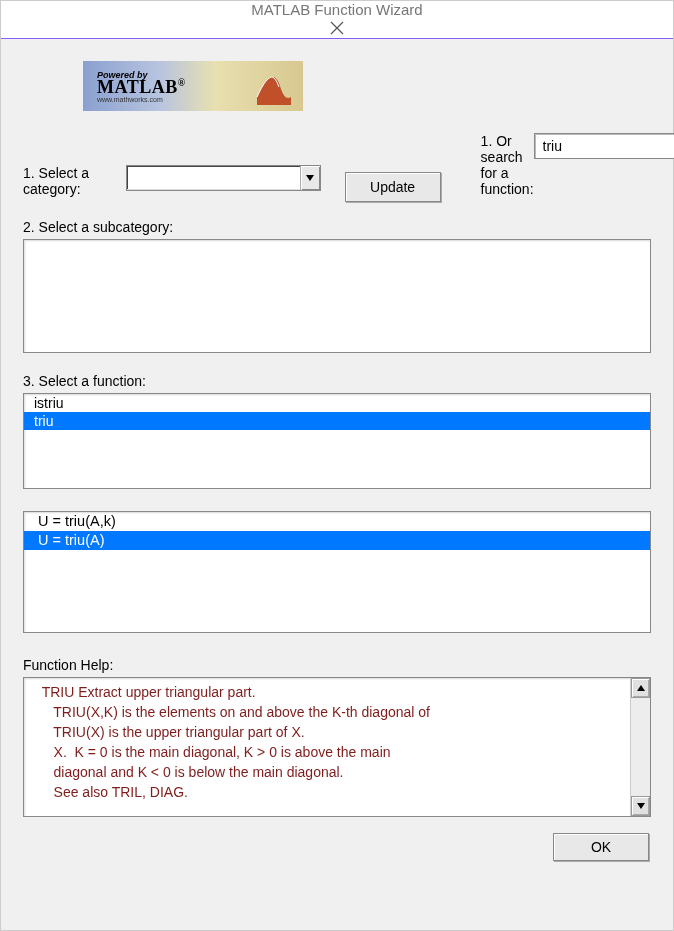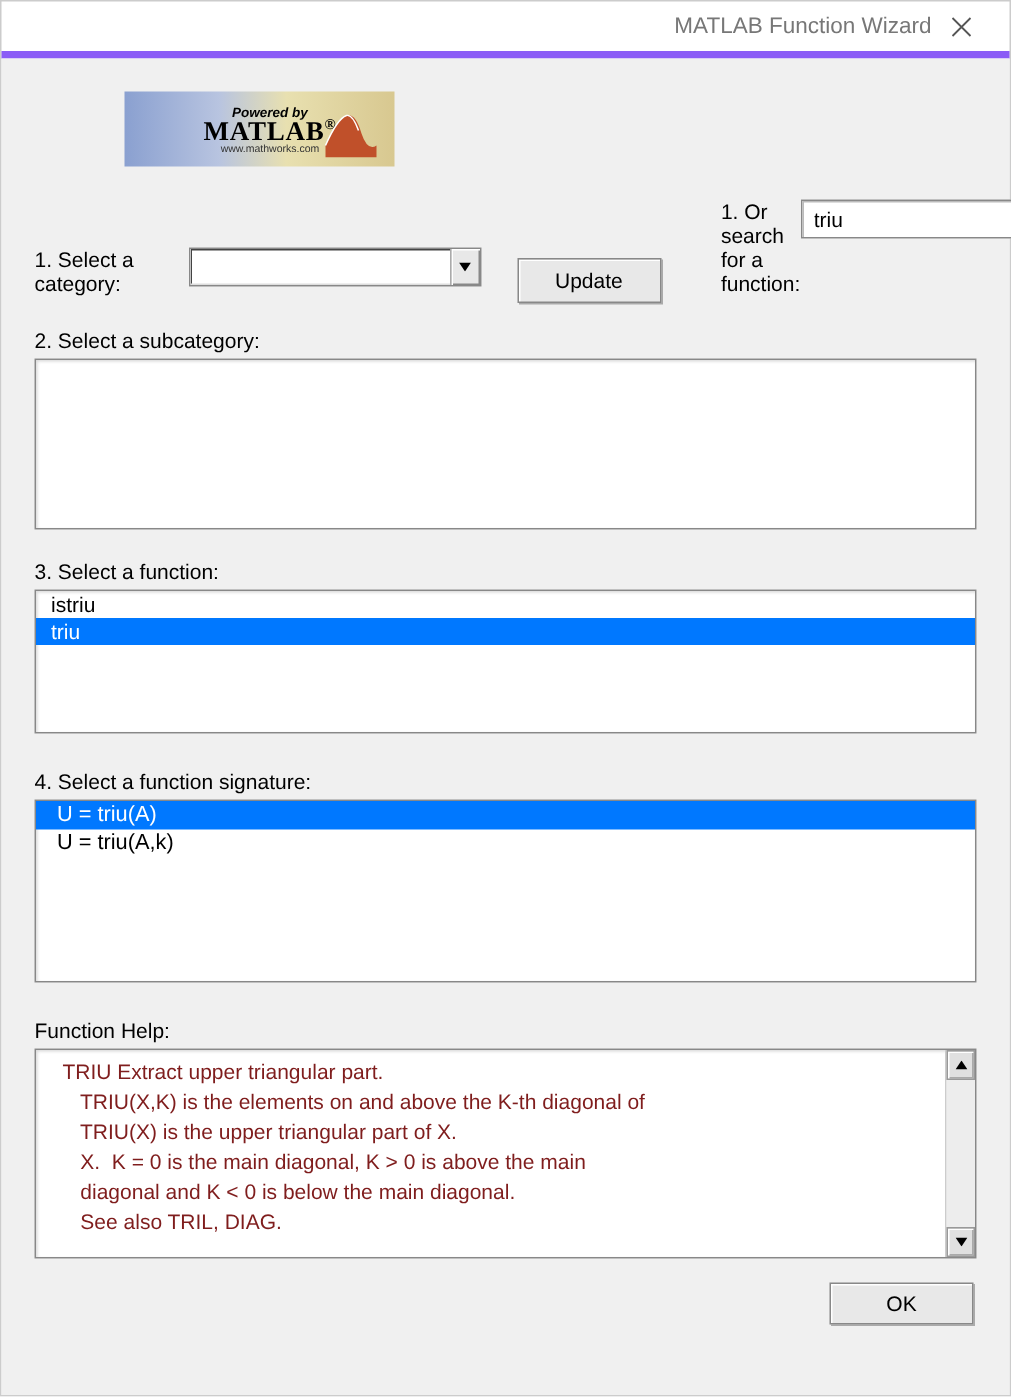--- a/index.html
+++ b/index.html
@@ -18,23 +18,24 @@
       height: 931px;
       border: 1px solid #ccc;
       display: flex;
       flex-direction: column;
       background: #fff;
     }
     .titlebar {
       height: 38px;
       display: flex;
       align-items: center;
-      justify-content: flex-end;
+      justify-content: center;
       padding: 0 12px 0 12px;
-      border-bottom: 5px solid #8b5cf6;
+      border-bottom: 1px solid #8b5cf6;
+      flex-direction: column;
     }
     .titlebar-text {
       color: #777;
       font-size: 15px;
     }
     .close-btn {
       width: 40px;
       height: 100%;
       display: flex;
       align-items: center;
@@ -50,30 +51,29 @@
       background: #f0f0f0;
       position: relative;
     }
     .logo-row {
       display: flex;
       justify-content: flex-start;
       padding-left: 60px;
       margin-bottom: 22px;
     }
     .logo {
-      width: 180px;
+      width: 220px;
       height: 50px;
       background: linear-gradient(90deg, #8aa0d0 0%, #b8c4e0 35%, #e8e0b0 60%, #d8c890 100%);
       position: relative;
       display: flex;
       flex-direction: column;
       justify-content: center;
       padding-left: 14px;
       overflow: hidden;
-      text-align: center;
     }
     .logo-powered {
       font-size: 9px;
       font-style: italic;
       font-weight: bold;
       color: #000;
       margin-bottom: -2px;
     }
     .logo-matlab {
       font-family: Georgia, 'Times New Roman', serif;
@@ -291,24 +291,23 @@
 
     <div class="section-label">2. Select a subcategory:</div>
     <div class="listbox lb-subcat"></div>
 
     <div class="section-label">3. Select a function:</div>
     <div class="listbox lb-func" id="function-list">
         <div class="list-item">istriu</div>
         <div class="list-item selected">triu</div>
       </div>
 
-    <div class="section-label">4. Select a function signature:</div>
     <div class="listbox lb-sig" id="signature-list">
+        <div class="list-item list-item-sig">U = triu(A,k)</div>
         <div class="list-item list-item-sig selected">U = triu(A)</div>
-        <div class="list-item list-item-sig">U = triu(A,k)</div>
       </div>
 
     <div class="section-label">Function Help:</div>
     <div class="listbox lb-help">
       <div class="help-body" id="help-body">
           <div class="help-line"> TRIU Extract upper triangular part.</div>
           <div class="help-line">    TRIU(X,K) is the elements on and above the K-th diagonal of</div>
           <div class="help-line">    TRIU(X) is the upper triangular part of X.</div>
           <div class="help-line">    X.  K = 0 is the main diagonal, K &gt; 0 is above the main</div>
           <div class="help-line">    diagonal and K &lt; 0 is below the main diagonal.</div>

